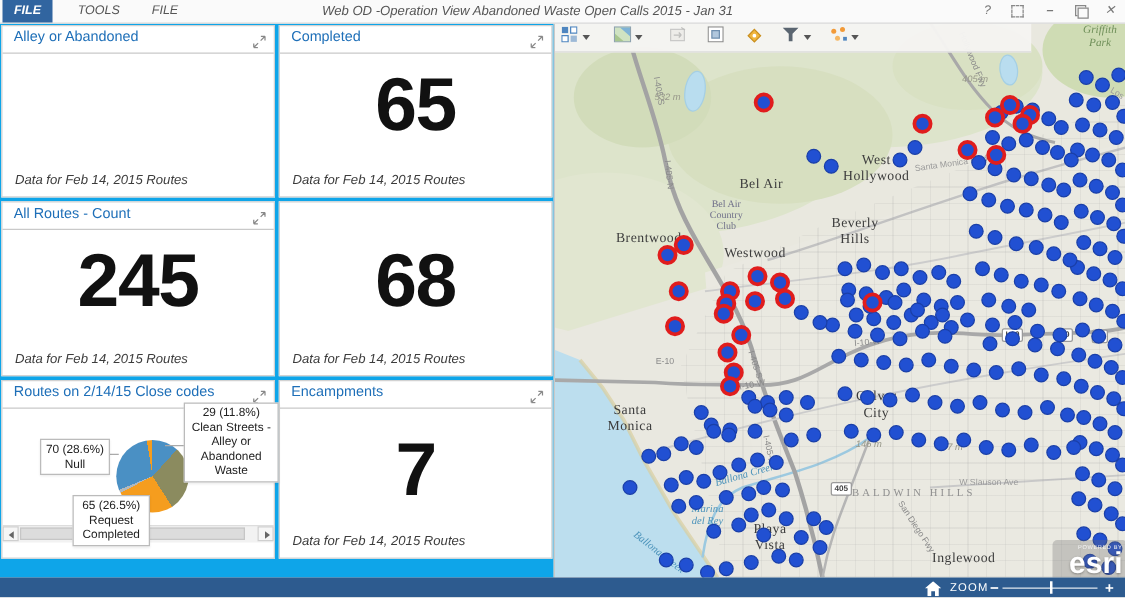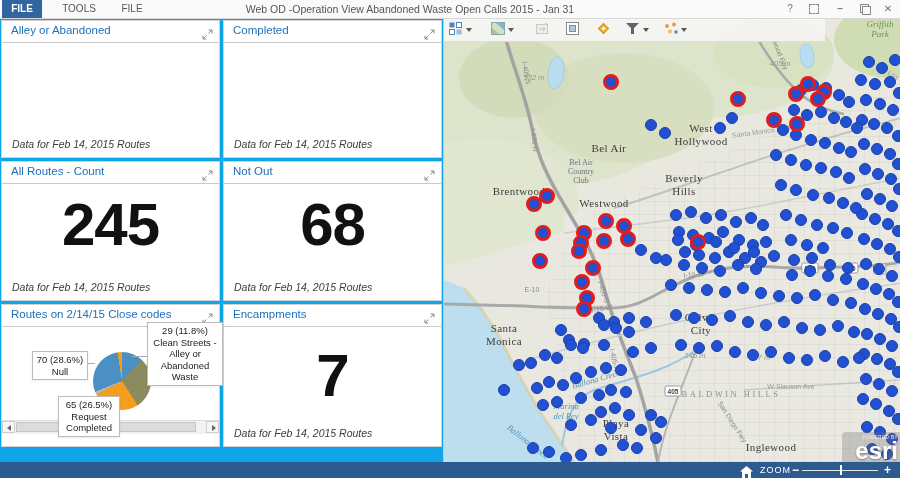--- a/index.html
+++ b/index.html
@@ -1,24 +1,24 @@
 <!DOCTYPE html>
 <html><head>
 <meta charset="utf-8">
 <style>
   html,body{margin:0;padding:0;}
   #app{position:relative;width:900px;height:478px;background:#e9e8e2;font-family:"Liberation Sans",sans-serif;overflow:hidden;}
 
   
-  #titlebar{position:absolute;left:0;top:0;width:900px;height:18px;background:#fafafa;border-bottom:1px solid #d8d8d8;z-index:60;}
+  #titlebar{position:absolute;left:0;top:0;width:900px;height:18px;background:#fafafa;border-bottom:1px solid #d8d8d8;z-index:60;font-style:italic;}
   .tab{position:absolute;top:0;height:18px;line-height:18px;font-size:10px;text-align:center;color:#555;}
   #tab-file{left:2px;width:40px;background:#3165a0;color:#fff;font-weight:bold;}
   #tab-tools{left:56px;width:46px;}
   #tab-view{left:112px;width:40px;}
-  #win-title{position:absolute;left:410px;top:0;transform:translateX(-50%);height:18px;line-height:18px;font-size:10.5px;color:#555;white-space:nowrap;}
+  #win-title{position:absolute;left:422px;top:0;transform:translateX(-50%);height:18px;line-height:18px;font-size:10.5px;color:#555;white-space:nowrap;}
   .winctl{position:absolute;top:2px;width:16px;height:14px;line-height:14px;text-align:center;color:#777;font-size:10px;cursor:default;}
   #wc-help{left:782px;}
   #wc-full{left:806px;}
   #wc-full .fsbox{display:inline-block;width:8px;height:8px;border:1px dashed #888;margin-top:2px;}
   #wc-min{left:832px;font-weight:bold;}
   #wc-rest{left:856px;}
   #wc-rest .r1{position:absolute;left:4px;top:2px;width:7px;height:7px;border:1px solid #888;background:#fafafa;}
   #wc-rest .r2{position:absolute;left:6px;top:4px;width:7px;height:7px;border:1px solid #888;background:#fafafa;}
   #wc-close{left:880px;}
 
@@ -124,41 +124,36 @@
       <div class="cardfoot">Data for Feb 14, 2015 Routes</div>
     </div>
 
     <div class="card" style="left:223px;top:2px;width:219px;height:138px;">
       <div class="card-head">
         <span class="card-title">Completed</span>
         <span class="expand-ic"><svg width="11" height="11" viewBox="0 0 11 11">
               <path d="M10 1 L6.5 4.5 M10 1 H6.7 M10 1 V4.3 M1 10 L4.5 6.5 M1 10 H4.3 M1 10 V6.7" stroke="#888" stroke-width="1" fill="none"></path>
             </svg></span>
       </div>
+      <div class="bigval">65</div>
       <div class="cardfoot">Data for Feb 14, 2015 Routes</div>
     </div>
 
     <div class="card" style="left:1px;top:143px;width:219px;height:140px;">
       <div class="card-head">
         <span class="card-title">All Routes - Count</span>
         <span class="expand-ic"><svg width="11" height="11" viewBox="0 0 11 11">
               <path d="M10 1 L6.5 4.5 M10 1 H6.7 M10 1 V4.3 M1 10 L4.5 6.5 M1 10 H4.3 M1 10 V6.7" stroke="#888" stroke-width="1" fill="none"></path>
             </svg></span>
       </div>
       <div class="bigval">245</div>
       <div class="cardfoot">Data for Feb 14, 2015 Routes</div>
     </div>
 
     <div class="card" style="left:223px;top:143px;width:219px;height:140px;">
-      <div class="card-head">
-        <span class="card-title">Not Out</span>
-        <span class="expand-ic"><svg width="11" height="11" viewBox="0 0 11 11">
-              <path d="M10 1 L6.5 4.5 M10 1 H6.7 M10 1 V4.3 M1 10 L4.5 6.5 M1 10 H4.3 M1 10 V6.7" stroke="#888" stroke-width="1" fill="none"></path>
-            </svg></span>
-      </div>
       <div class="bigval">68</div>
       <div class="cardfoot">Data for Feb 14, 2015 Routes</div>
     </div>
 
     <div class="card" style="left:1px;top:286px;width:219px;height:143px;">
       <div class="card-head">
         <span class="card-title">Routes on 2/14/15 Close codes</span>
         <span class="expand-ic"><svg width="11" height="11" viewBox="0 0 11 11">
               <path d="M10 1 L6.5 4.5 M10 1 H6.7 M10 1 V4.3 M1 10 L4.5 6.5 M1 10 H4.3 M1 10 V6.7" stroke="#888" stroke-width="1" fill="none"></path>
             </svg></span>

